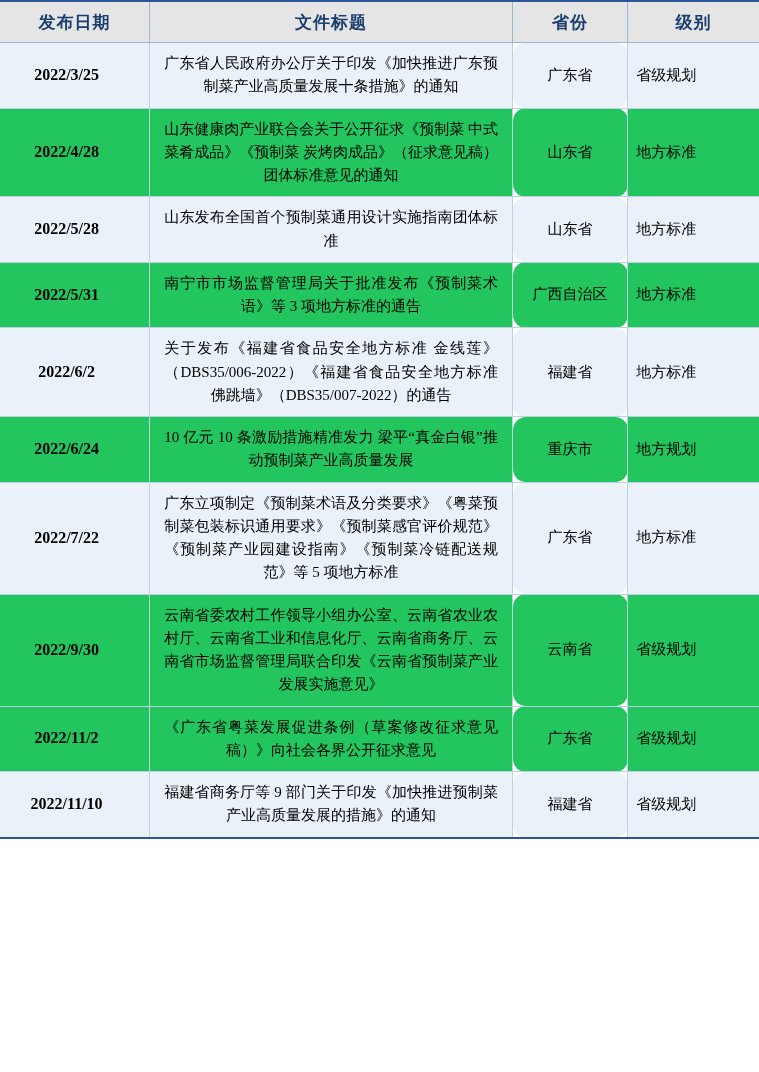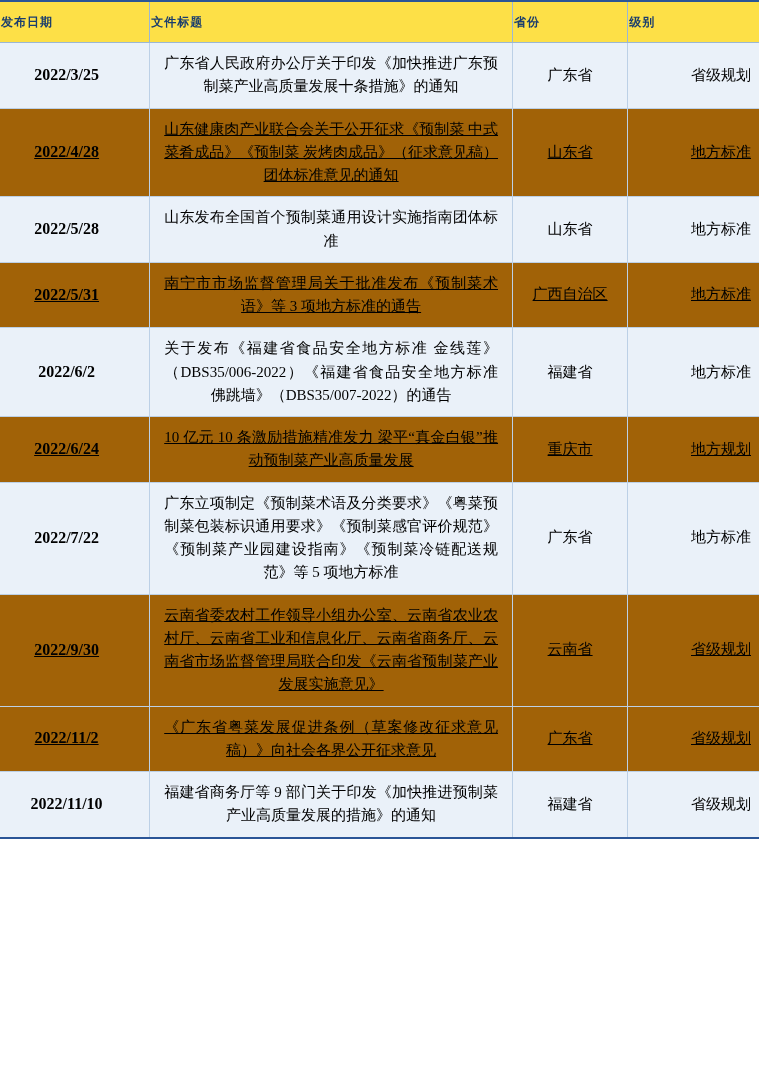--- a/index.html
+++ b/index.html
@@ -21,29 +21,29 @@
     border-collapse: collapse;
     width: 759px;
     table-layout: fixed;
   }
   table.policy-table col.c-date  { width: 130px; }
   table.policy-table col.c-title { width: 315px; }
   table.policy-table col.c-prov  { width: 100px; }
   table.policy-table col.c-level { width: 114px; }
 
   thead th {
-    background: #fde047;
+    background: #e5e5e5;
     color: #1a3d6d;
     font-weight: bold;
-    font-size: 12px;
+    font-size: 17px;
     height: 38px;
     border: 1px solid #9bb7d4;
     border-left: none;
     border-right: none;
-    text-align: left;
+    text-align: center;
     vertical-align: middle;
     letter-spacing: 1px;
   }
   thead th.sep {
     border-right: 1px solid #9bb7d4;
   }
   thead tr {
     border-top: 2px solid #2a5597;
     border-bottom: 1px solid #9bb7d4;
   }
@@ -54,44 +54,44 @@
     line-height: 1.55;
     border-bottom: 1px solid #bcd0e6;
     vertical-align: middle;
     padding: 9px 8px;
     box-sizing: border-box;
   }
   tbody tr.alt td {
     background: #eaf1f9;
   }
   tbody tr.plain td {
-    background: #a16207;
-    text-decoration: underline;
+    background: #22c55e;
   }
   td.date {
     text-align: center;
     font-weight: bold;
     font-size: 16px;
     padding-left: 4px;
     padding-right: 20px;
   }
   td.title {
     text-align: justify;
     text-align-last: center;
     padding-left: 14px;
     padding-right: 14px;
     border-left: 1px solid #bcd0e6;
     border-right: 1px solid #bcd0e6;
   }
   td.prov {
     text-align: center;
     border-right: 1px solid #bcd0e6;
+    border-radius: 13px;
   }
   td.level {
-    text-align: right;
+    text-align: left;
   }
   tbody tr:last-child td {
     border-bottom: 2px solid #2a5597;
   }
 </style>
 </head>
 <body>
 
 <div class="table-wrap">
   <table class="policy-table">

